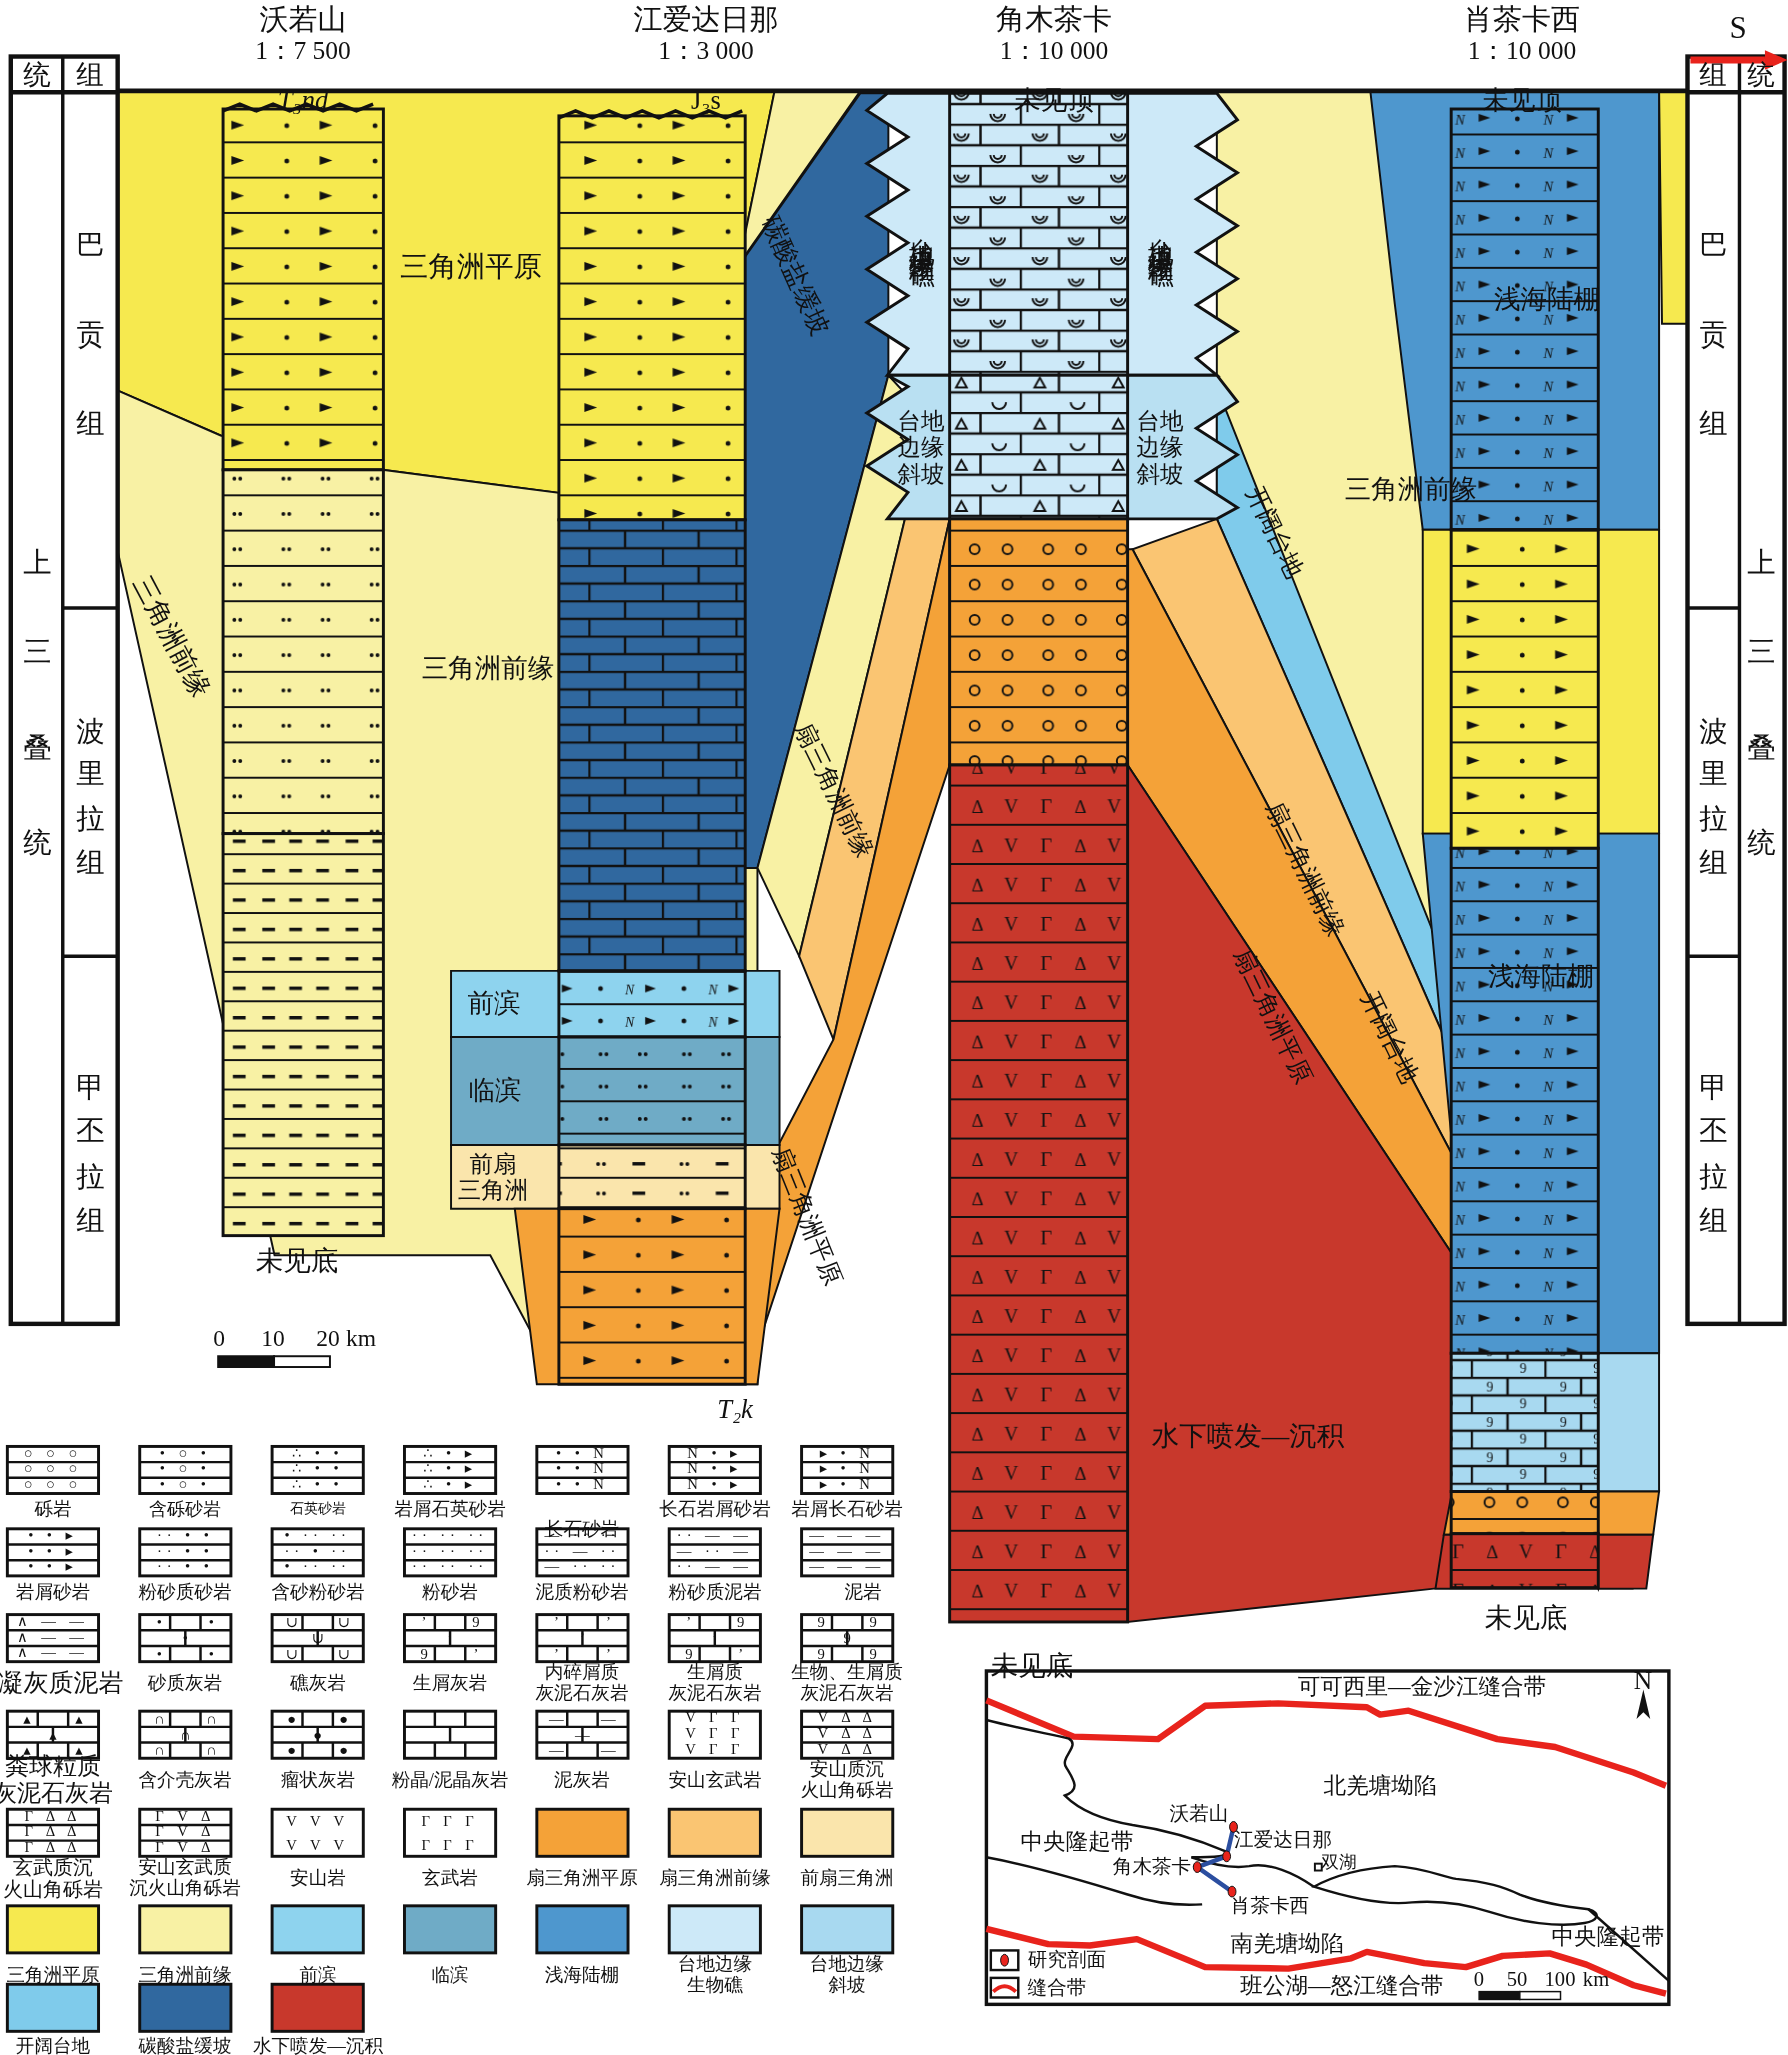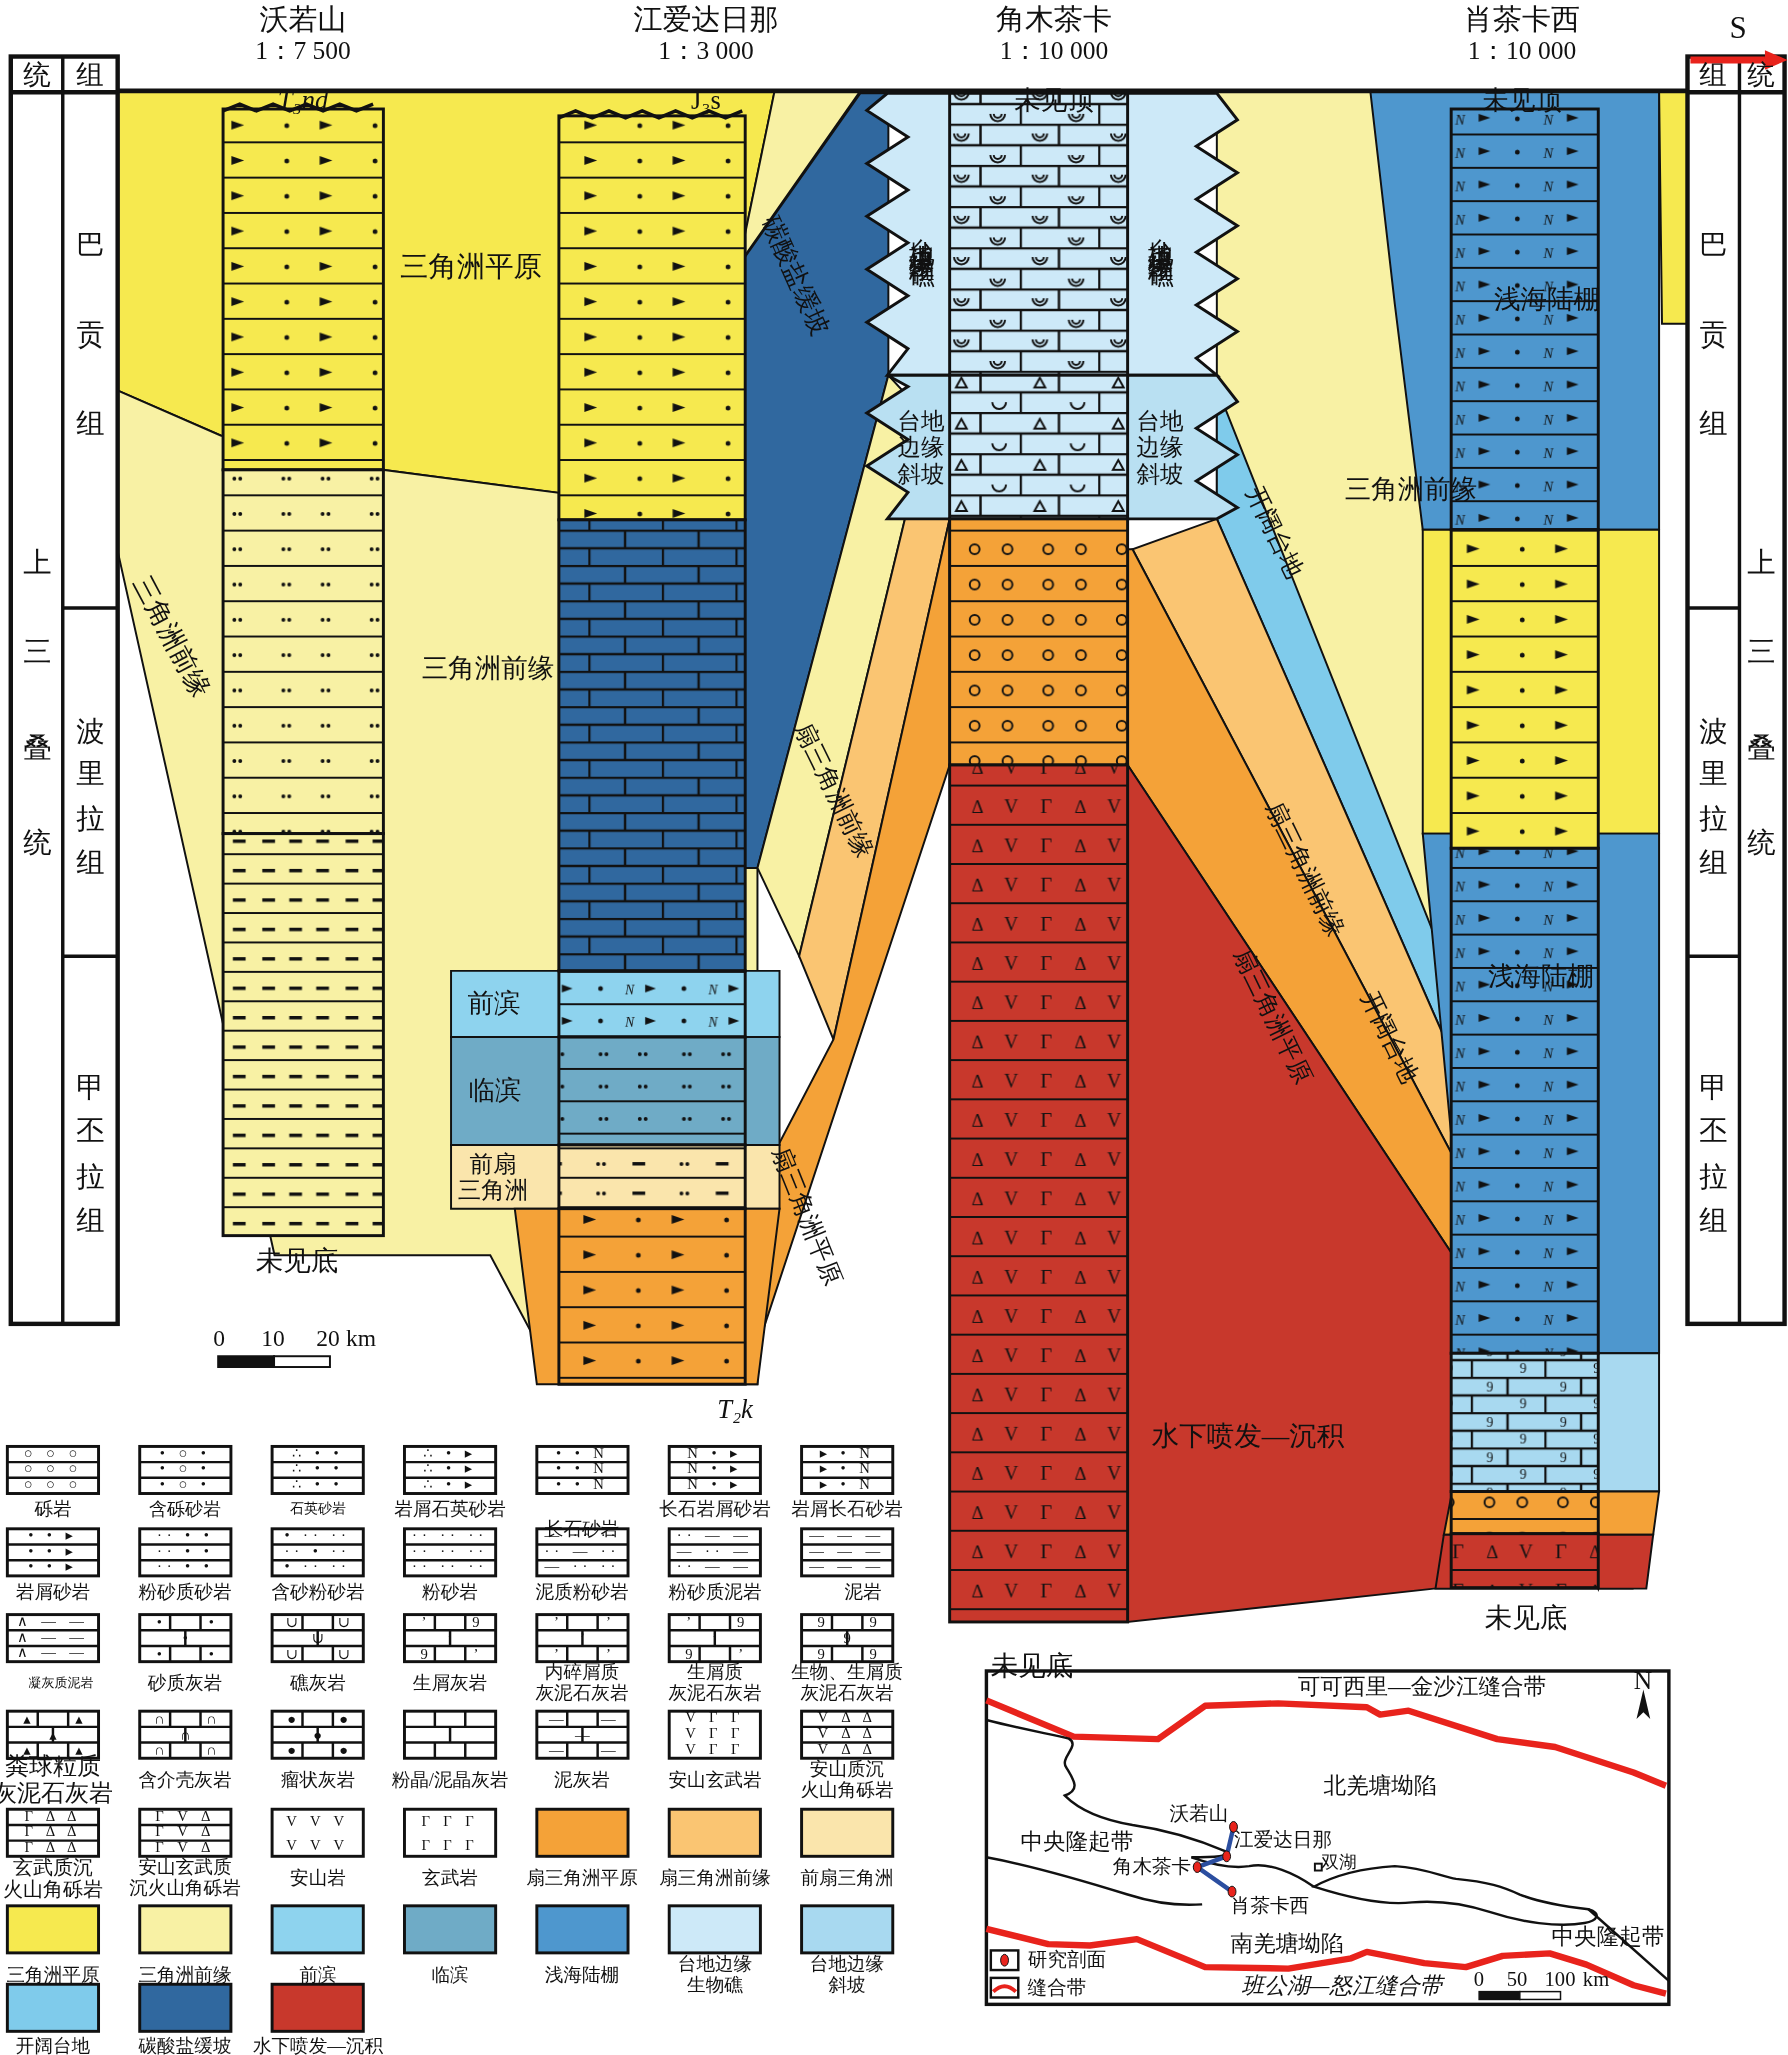--- a/index.html
+++ b/index.html
@@ -562,21 +562,21 @@
       <div class="lbl" style="left: 1643px; top: 1681px; font-size: 25.5px; transform: translate(-50%, -50%);">N</div>
       <div class="lbl" style="left: 1380px; top: 1786px; font-size: 22.6px; transform: translate(-50%, -50%);">北羌塘坳陷</div>
       <div class="lbl" style="left: 1077px; top: 1842px; font-size: 22.6px; transform: translate(-50%, -50%);">中央隆起带</div>
       <div class="lbl" style="left: 1199px; top: 1814px; font-size: 19.6px; transform: translate(-50%, -50%);">沃若山</div>
       <div class="lbl" style="left: 1283px; top: 1840px; font-size: 19.6px; transform: translate(-50%, -50%);">江爱达日那</div>
       <div class="lbl" style="left: 1152px; top: 1867px; font-size: 19.6px; transform: translate(-50%, -50%);">角木茶卡</div>
       <div class="lbl" style="left: 1339px; top: 1863px; font-size: 17.7px; transform: translate(-50%, -50%);">双湖</div>
       <div class="lbl" style="left: 1270px; top: 1906px; font-size: 19.6px; transform: translate(-50%, -50%);">肖茶卡西</div>
       <div class="lbl" style="left: 1287px; top: 1944px; font-size: 22.6px; transform: translate(-50%, -50%);">南羌塘坳陷</div>
       <div class="lbl" style="left: 1608px; top: 1937px; font-size: 22.6px; transform: translate(-50%, -50%);">中央隆起带</div>
-      <div class="lbl" style="left: 1342px; top: 1986px; font-size: 22.6px; transform: translate(-50%, -50%); font-style: italic;">班公湖—怒江缝合带</div>
+      <div class="lbl" style="left: 1342px; top: 1986px; font-size: 22.6px; transform: translate(-50%, -50%);">班公湖—怒江缝合带</div>
       <div class="lbl" style="left: 1067px; top: 1960px; font-size: 19.6px; transform: translate(-50%, -50%);">研究剖面</div>
       <div class="lbl" style="left: 1057px; top: 1988px; font-size: 19.6px; transform: translate(-50%, -50%);">缝合带</div>
       <div class="lbl" style="left: 303px; top: 18.6px; font-size: 29px; transform: translate(-50%, -50%);">沃若山</div>
       <div class="lbl" style="left: 303px; top: 51px; font-size: 25.5px; transform: translate(-50%, -50%);">1：7 500</div>
       <div class="lbl" style="left: 303px; top: 101px; font-size: 26.5px; transform: translate(-50%, -50%); font-style: italic;">T₃nd</div>
       <div class="lbl" style="left: 706px; top: 18.6px; font-size: 29px; transform: translate(-50%, -50%);">江爱达日那</div>
       <div class="lbl" style="left: 706px; top: 51px; font-size: 25.5px; transform: translate(-50%, -50%);">1：3 000</div>
       <div class="lbl" style="left: 706px; top: 101px; font-size: 26.5px; transform: translate(-50%, -50%); ">J₃s</div>
       <div class="lbl" style="left: 1054px; top: 18.6px; font-size: 29px; transform: translate(-50%, -50%);">角木茶卡</div>
       <div class="lbl" style="left: 1054px; top: 51px; font-size: 25.5px; transform: translate(-50%, -50%);">1：10 000</div>
@@ -599,21 +599,21 @@
       <div class="lbl" style="left: 582px; top: 1509px; font-size: 18.6px; transform: translate(-50%, -50%); margin-top: 20px;">长石砂岩</div>
       <div class="lbl" style="left: 715px; top: 1509px; font-size: 18.6px; transform: translate(-50%, -50%);">长石岩屑砂岩</div>
       <div class="lbl" style="left: 847px; top: 1509px; font-size: 18.6px; transform: translate(-50%, -50%);">岩屑长石砂岩</div>
       <div class="lbl" style="left: 53px; top: 1592px; font-size: 18.6px; transform: translate(-50%, -50%);">岩屑砂岩</div>
       <div class="lbl" style="left: 185px; top: 1592px; font-size: 18.6px; transform: translate(-50%, -50%);">粉砂质砂岩</div>
       <div class="lbl" style="left: 318px; top: 1592px; font-size: 18.6px; transform: translate(-50%, -50%);">含砂粉砂岩</div>
       <div class="lbl" style="left: 450px; top: 1592px; font-size: 18.6px; transform: translate(-50%, -50%);">粉砂岩</div>
       <div class="lbl" style="left: 582px; top: 1592px; font-size: 18.6px; transform: translate(-50%, -50%);">泥质粉砂岩</div>
       <div class="lbl" style="left: 715px; top: 1592px; font-size: 18.6px; transform: translate(-50%, -50%);">粉砂质泥岩</div>
       <div class="lbl" style="left: 847px; top: 1592px; font-size: 18.6px; transform: translate(-50%, -50%); margin-left: 16px;">泥岩</div>
-      <div class="lbl" style="left: 61px; top: 1683px; font-size: 13px; transform: translate(-50%, -50%);">凝灰质泥岩</div>
+      <div class="lbl" style="left: 61px; top: 1683px; font-size: 25px; transform: translate(-50%, -50%);">凝灰质泥岩</div>
       <div class="lbl" style="left: 185px; top: 1683px; font-size: 18.6px; transform: translate(-50%, -50%);">砂质灰岩</div>
       <div class="lbl" style="left: 318px; top: 1683px; font-size: 18.6px; transform: translate(-50%, -50%);">礁灰岩</div>
       <div class="lbl" style="left: 450px; top: 1683px; font-size: 18.6px; transform: translate(-50%, -50%);">生屑灰岩</div>
       <div class="lbl" style="left: 582px; top: 1683px; font-size: 18.6px; transform: translate(-50%, -50%);">内碎屑质
 灰泥石灰岩</div>
       <div class="lbl" style="left: 715px; top: 1683px; font-size: 18.6px; transform: translate(-50%, -50%);">生屑质
 灰泥石灰岩</div>
       <div class="lbl" style="left: 847px; top: 1683px; font-size: 18.6px; transform: translate(-50%, -50%);">生物、生屑质
 灰泥石灰岩</div>
       <div class="lbl" style="left: 53px; top: 1780px; font-size: 24px; transform: translate(-50%, -50%);">粪球粒质

